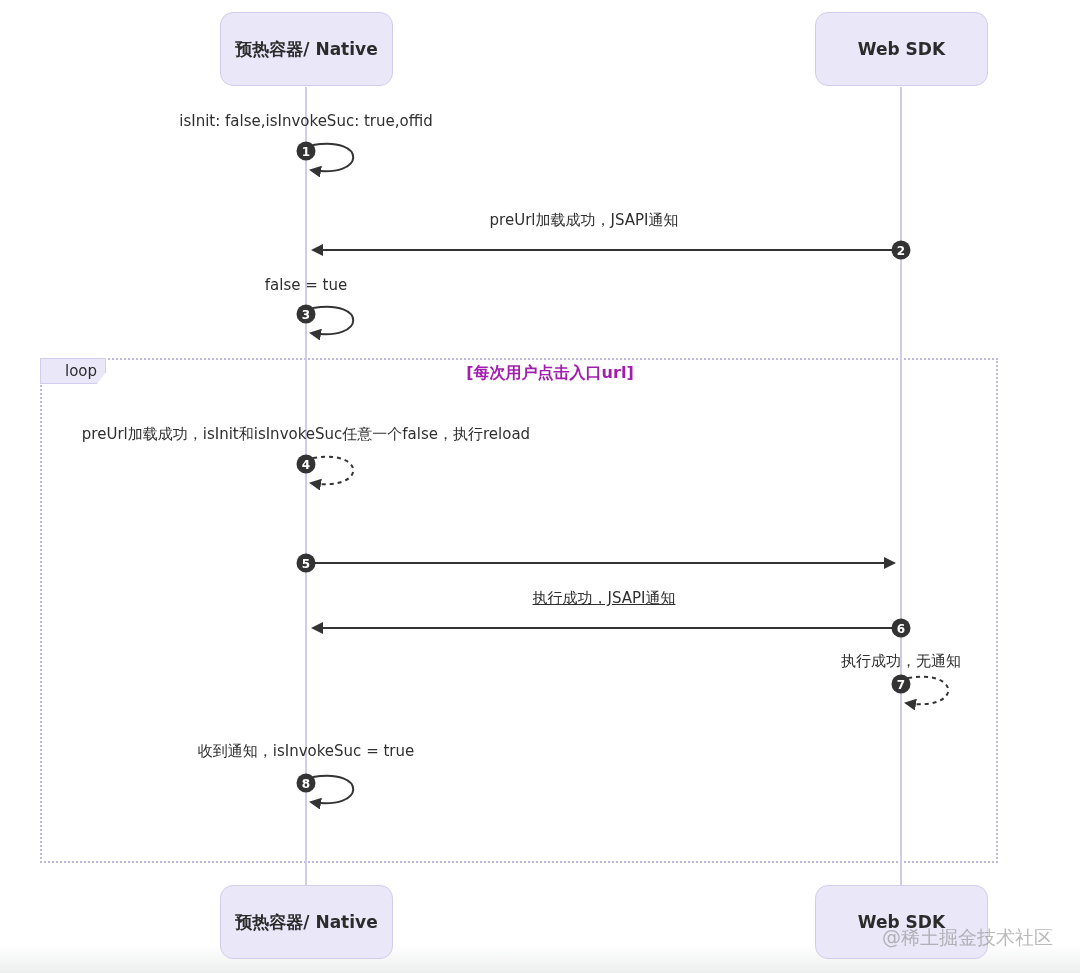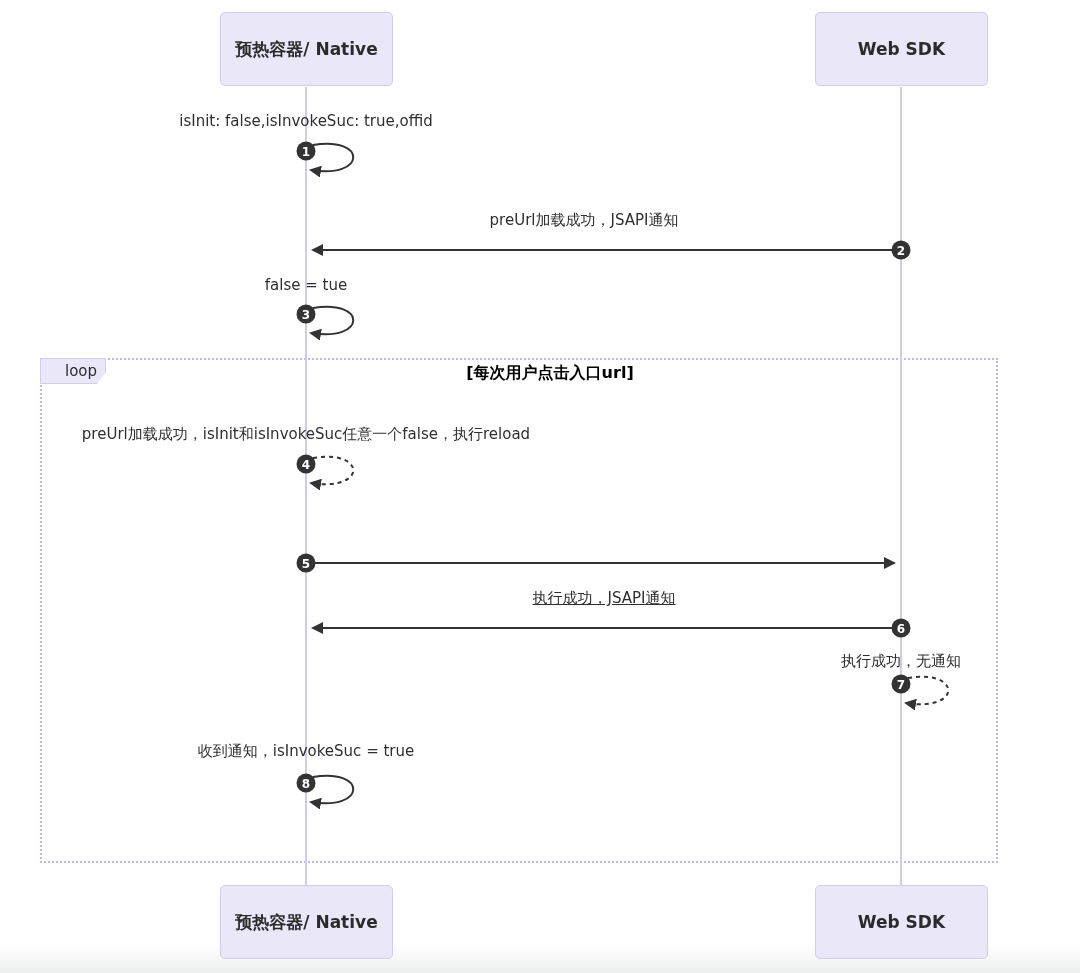--- a/index.html
+++ b/index.html
@@ -15,21 +15,21 @@
     color: #333333;
   }
 
   
   .actor {
     position: absolute;
     width: 173px;
     height: 74px;
     background: #e9e7f8;
     border: 1px solid #d2cdec;
-    border-radius: 5px;
+    border-radius: 13px;
     display: flex;
     align-items: center;
     justify-content: center;
     font-size: 17px;
     font-weight: bold;
     color: #2b2b2b;
     z-index: 3;
   }
   .actor-top-native    { left: 220px; top: 12px; }
   .actor-top-websdk    { left: 815px; top: 12px; }
@@ -75,21 +75,21 @@
     z-index: 4;
   }
   .loop-condition {
     position: absolute;
     left: 550px;
     top: 363px;
     transform: translateX(-50%);
     font-size: 16px;
     font-weight: bold;
     white-space: nowrap;
-    color: #000000;
+    color: #a21caf;
     z-index: 4;
   }
 
   
   .msg {
     position: absolute;
     transform: translateX(-50%);
     font-size: 15px;
     white-space: nowrap;
     color: #2f2f2f;
@@ -195,14 +195,15 @@
 
   <div class="badge" style="left:306px; top:151px;">1</div>
   <div class="badge" style="left:901px; top:250px;">2</div>
   <div class="badge" style="left:306px; top:314px;">3</div>
   <div class="badge" style="left:306px; top:464px;">4</div>
   <div class="badge" style="left:306px; top:563px;">5</div>
   <div class="badge" style="left:901px; top:628px;">6</div>
   <div class="badge" style="left:901px; top:684px;">7</div>
   <div class="badge" style="left:306px; top:783px;">8</div>
 
+  <div class="watermark">@稀土掘金技术社区</div>
 
 </div>
 
 </body></html>

